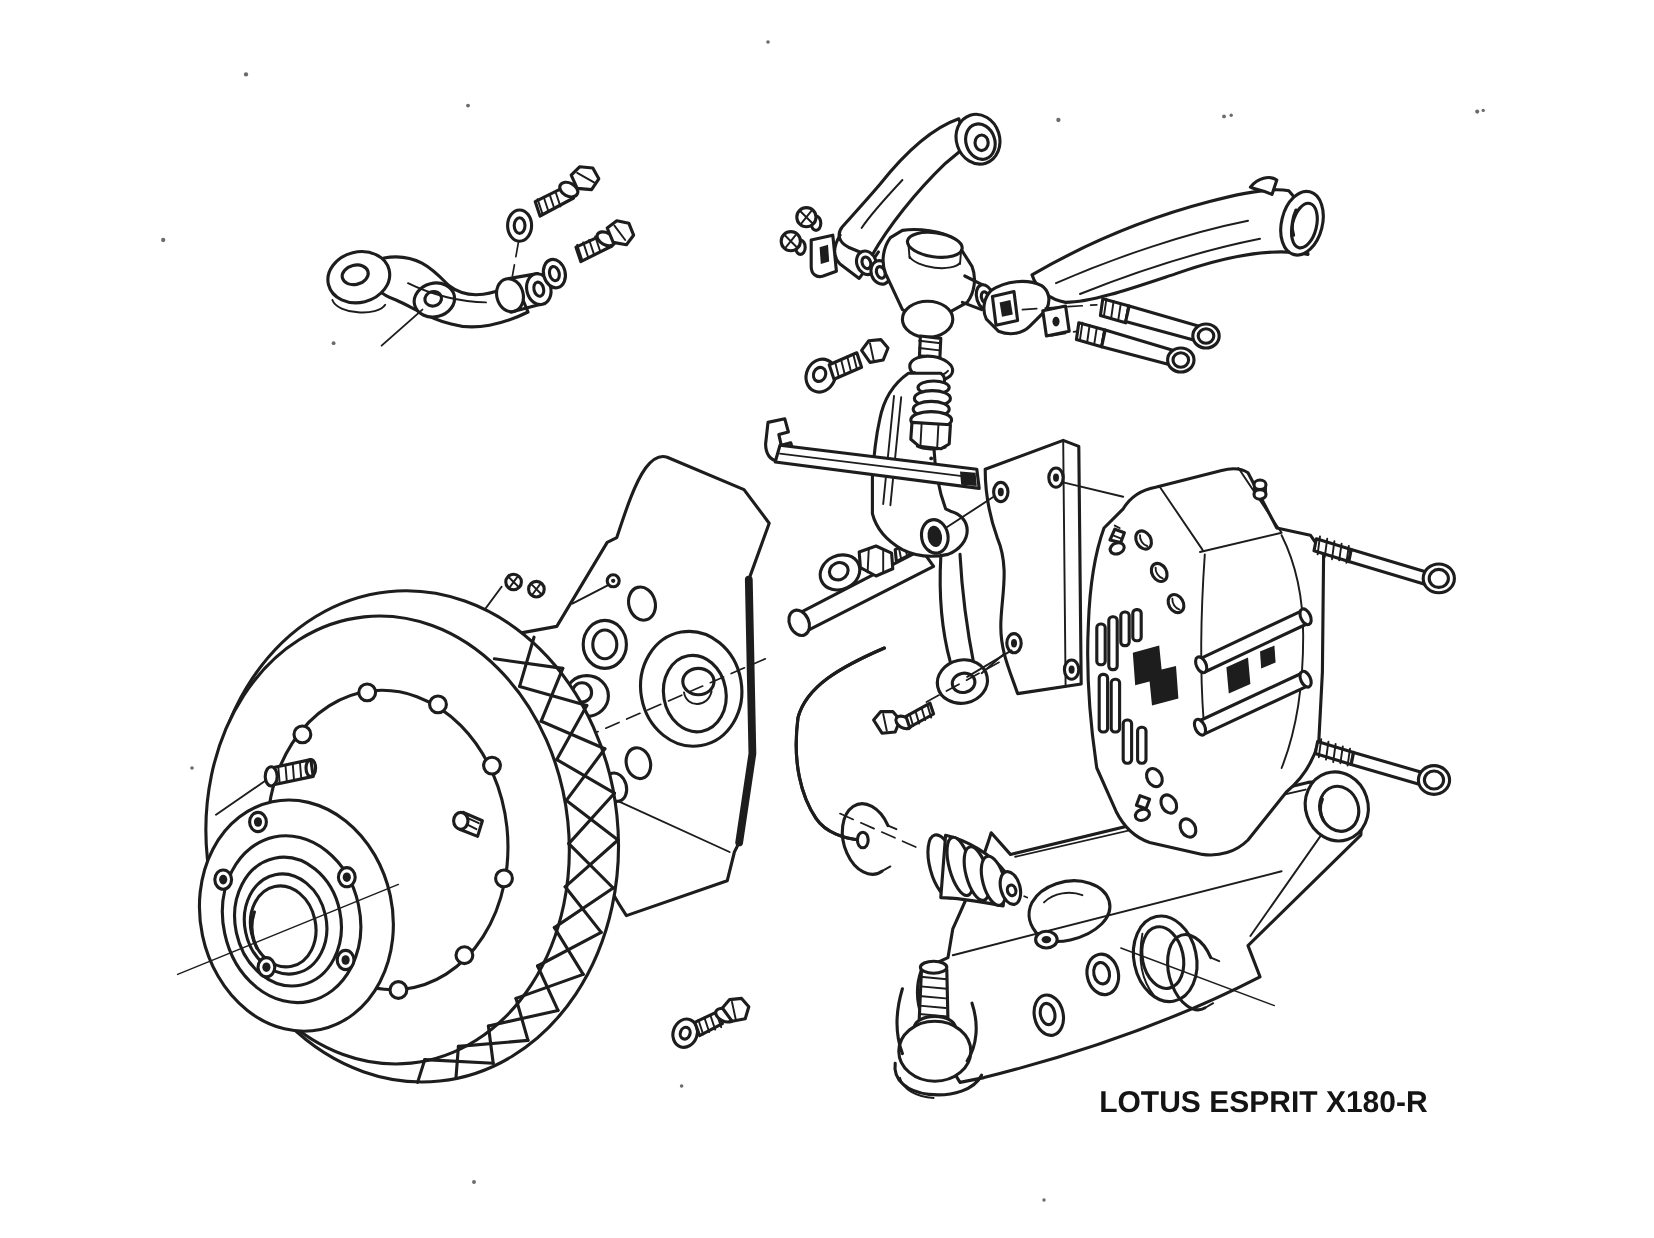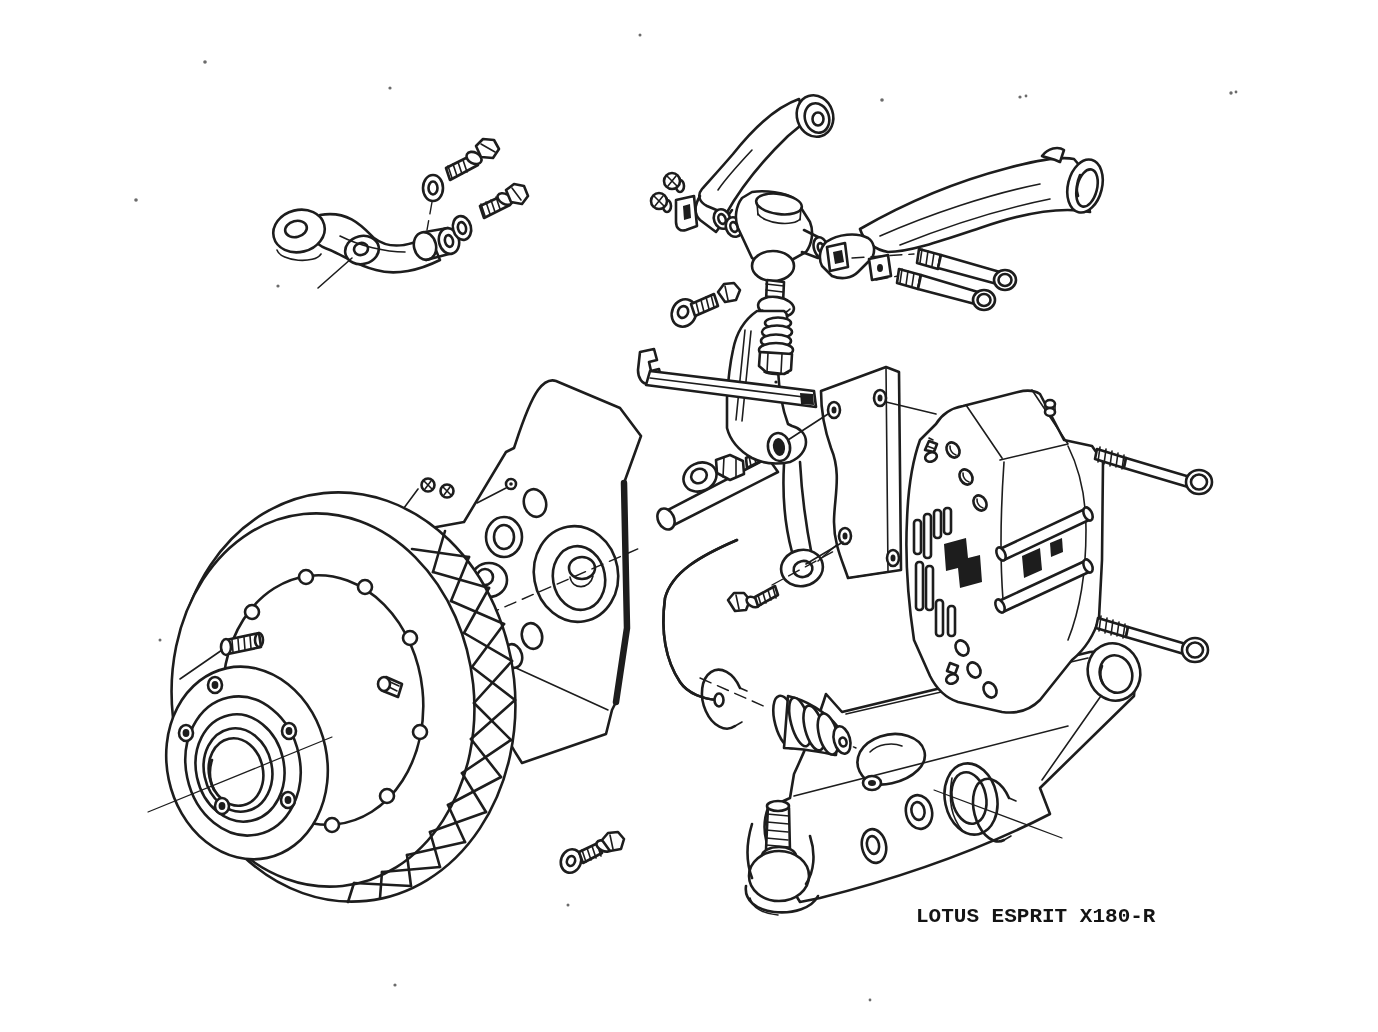--- a/index.html
+++ b/index.html
@@ -9,22 +9,22 @@
   .ln, path, ellipse, circle, line, rect, polyline{fill:none;stroke:#1d1d1d;stroke-width:2.6;stroke-linecap:round;stroke-linejoin:round;}
   .fw{fill:#ffffff;}
   .dk{fill:#1d1d1d;stroke:none;}
   .thin{stroke-width:1.6;}
   .hair{stroke-width:1.2;}
   .band{stroke-width:6.5;}
   .dash{stroke-dasharray:12 7;stroke-width:1.4;}
   .speck{fill:#6b6b6b;stroke:none;}
   #caption{
     position:absolute;left:916px;top:905px;width:320px;height:36px;
-    font-family:Liberation Mono, monospace;
-    font-weight:700;font-size:21px;letter-spacing:0px;color:#141414;white-space:nowrap;
+    font-family:Liberation Sans, sans-serif;
+    font-weight:700;font-size:25px;letter-spacing:0px;color:#141414;white-space:nowrap;
   }
 </style>
 </head>
 <body>
 
 <div id="page">
 <svg width="1378" height="1032" viewBox="0 0 1378 1032">
 
   <g>
     <circle class="speck" cx="205" cy="62" r="1.8"></circle>

